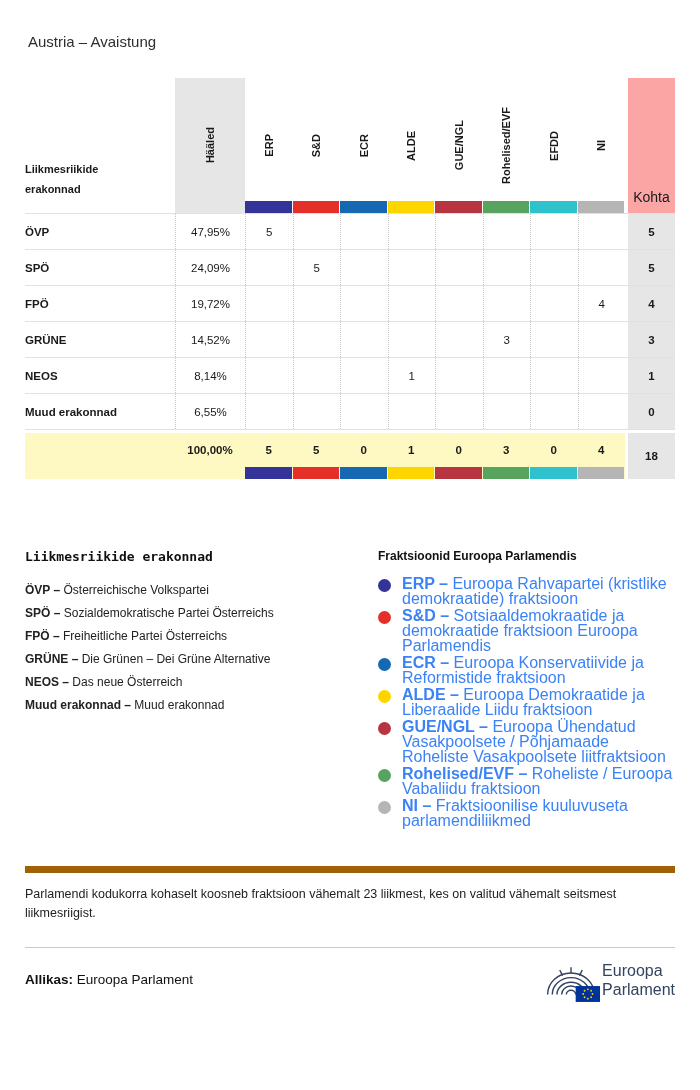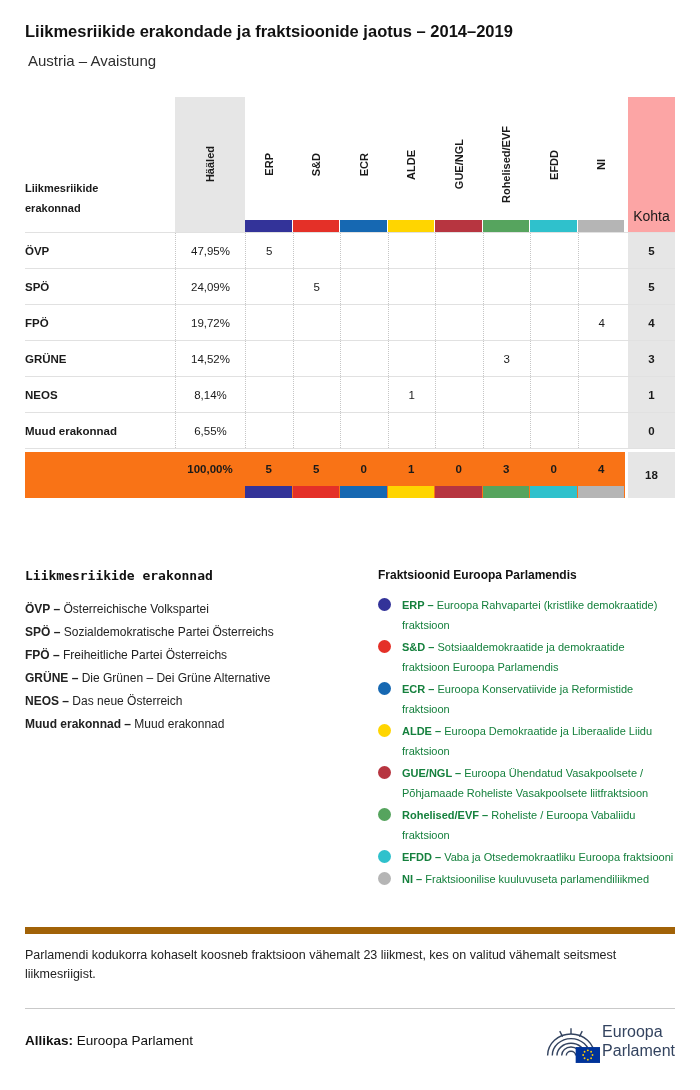--- a/index.html
+++ b/index.html
@@ -23,48 +23,47 @@
   .frac-head .bar { position:absolute; bottom:0; left:0; right:1px; height:12px; }
   .kohta-head { background:#fca5a5; border-left:3px solid #fff; display:flex; align-items:flex-end; justify-content:center; padding-bottom:8px; font-size:14px; font-weight:normal; }
 
   .trow { height:36px; border-bottom:1px solid #e1e1e1; }
   .trow > div { display:flex; align-items:center; justify-content:center; font-size:11.5px; }
   .cell-party { justify-content:flex-start !important; font-weight:bold; padding-right:6px; }
   .cell-votes, .cell-num { border-left:1px dotted #c6c6c6; }
   .cell-kohta { background:#e6e6e6; border-left:3px solid #fff !important; font-weight:bold; }
 
   .trow-total { height:46px; margin-top:3px; border-bottom:none; }
-  .trow-total > div { border-left:none; font-weight:bold; background:#f97316; position:relative; }
+  .trow-total > div { border-left:none; font-weight:bold; background:#fef9c3; position:relative; }
   .trow-total .cell-party, .trow-total .cell-votes, .trow-total .cell-num { padding-bottom:12px; }
   .trow-total .cell-kohta { background:#e6e6e6; }
   .tbar { position:absolute; bottom:0; left:0; right:1px; height:12px; }
 
   
   .legends { display:flex; margin-top:70px; width:650px; }
   .legend-left { width:353px; }
   .legend-left h3 { font-family:"DejaVu Sans Mono", monospace; font-size:13px; font-weight:bold; margin-bottom:15px; color:#111; }
   .party-item { font-size:12px; line-height:23px; color:#222; }
   .legend-right { width:297px; }
   .legend-right h3 { font-size:12px; font-weight:bold; margin-bottom:13px; color:#111; }
-  .frac-item { position:relative; padding-left:24px; font-size:11px; line-height:20px; margin-bottom:2px; color:#15803d; }
+  .frac-item { position:relative; padding-left:24px; font-size:16px; line-height:15px; margin-bottom:2px; color:#3b82f6; }
   .frac-item .dot { position:absolute; left:0; top:3px; width:13px; height:13px; border-radius:50%; display:block; }
 
   
   .footnote { margin-top:36px; width:650px; border-top:7px solid #a16207; padding-top:12px; font-size:12.5px; line-height:19px; color:#222; }
   .footer { margin-top:24px; width:650px; border-top:1px solid #c9c9c9; padding-top:9px; display:flex; justify-content:space-between; align-items:center; }
   .source { font-size:13.5px; color:#111; }
   .logo { display:flex; align-items:center; gap:2px; }
   .logo-text { font-size:16px; color:#33435f; line-height:19px; }
 </style>
 </head>
 <body>
 
 <div class="page">
 
-  <div class="title">Liikmesriikide erakondade ja fraktsioonide jaotus – 2014–2019</div>
   <div class="subtitle">Austria – Avaistung</div>
 
   <div class="dtable">
 
     <div class="grid thead">
       <div class="corner">
         <span class="corner-text">Liikmesriikide erakonnad</span>
       </div>
       <div class="votes-head">
         <span class="vtext">Hääled</span>
@@ -281,25 +280,20 @@
       </div>
       <div class="frac-item">
         <span class="dot" style="background-color: rgb(183, 53, 64);"></span>
         <b>GUE/NGL –</b>
         <span>Euroopa Ühendatud Vasakpoolsete / Põhjamaade Roheliste Vasakpoolsete liitfraktsioon</span>
       </div>
       <div class="frac-item">
         <span class="dot" style="background-color: rgb(86, 164, 94);"></span>
         <b>Rohelised/EVF –</b>
         <span>Roheliste / Euroopa Vabaliidu fraktsioon</span>
-      </div>
-      <div class="frac-item">
-        <span class="dot" style="background-color: rgb(47, 193, 204);"></span>
-        <b>EFDD –</b>
-        <span>Vaba ja Otsedemokraatliku Euroopa fraktsiooni</span>
       </div>
       <div class="frac-item">
         <span class="dot" style="background-color: rgb(181, 181, 181);"></span>
         <b>NI –</b>
         <span>Fraktsioonilise kuuluvuseta parlamendiliikmed</span>
       </div>
     </div>
   </div>
 
   <div class="footnote">Parlamendi kodukorra kohaselt koosneb fraktsioon vähemalt 23 liikmest, kes on valitud vähemalt seitsmest liikmesriigist.</div>

